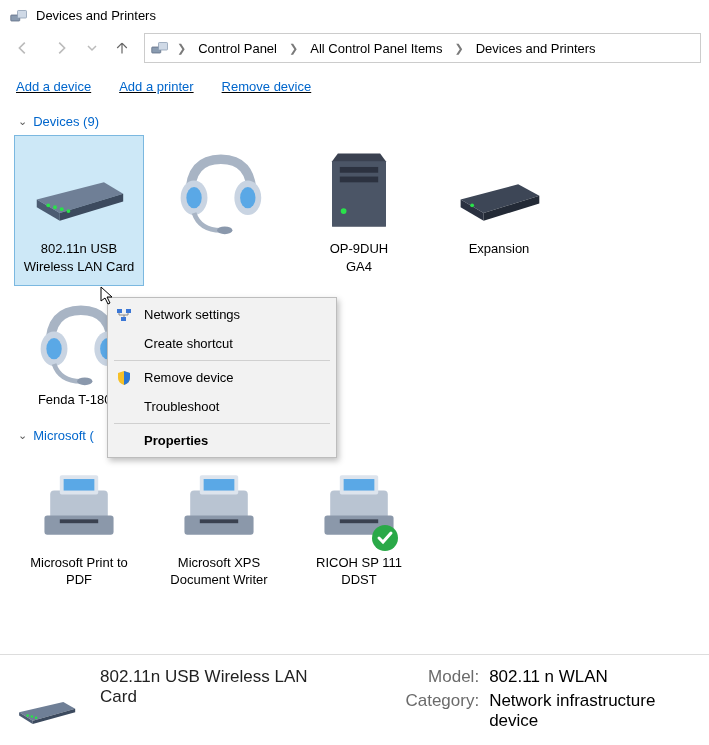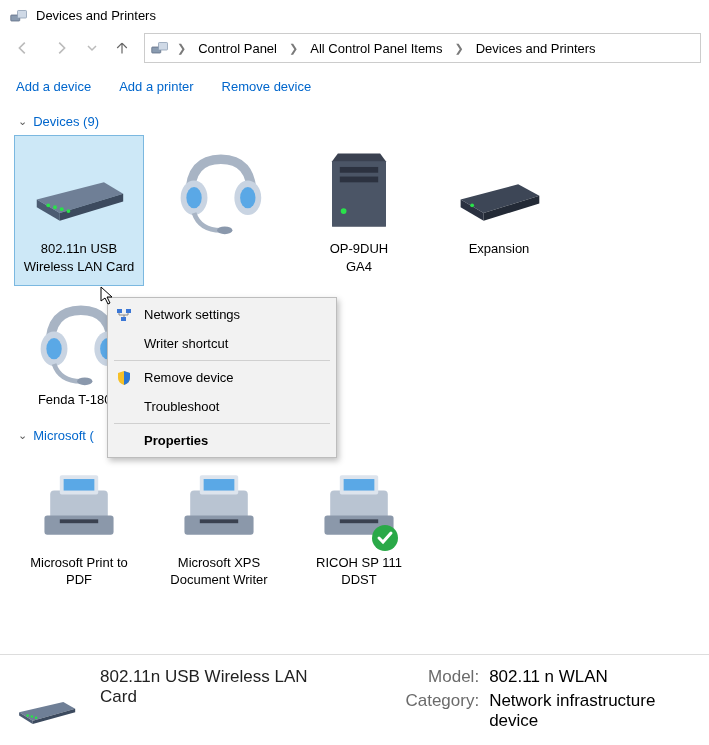--- a/index.html
+++ b/index.html
@@ -7,21 +7,21 @@
   .titlebar { display: flex; align-items: center; padding: 8px 10px 6px; gap: 8px; }
   .titlebar-icon { width: 18px; height: 14px; }
   .navbar { display: flex; align-items: center; padding: 4px 8px 6px; gap: 8px; }
   .nav-arrow { width: 30px; height: 28px; display: flex; align-items: center; justify-content: center; color: #999; }
   .nav-chevron { width: 16px; display:flex; align-items:center; justify-content:center; color:#999; }
   .nav-up { width: 28px; height: 28px; display: flex; align-items: center; justify-content: center; color: #555; }
   .address-bar { flex: 1; border: 1px solid #ccc; height: 30px; display: flex; align-items: center; padding: 0 6px; gap: 6px; background: #fff; }
   .addr-icon { width: 18px; height: 14px; }
   .addr-sep { color: #7a7a7a; padding: 0 2px; font-size: 11px; }
   .addr-part { padding: 2px 4px; }
-  .toolbar { display: flex; gap: 28px; padding: 10px 16px 12px; }
+  .toolbar { display: flex; gap: 28px; padding: 10px 16px 12px; text-decoration: underline; }
   .toolbar-link { color: #0066cc; cursor: pointer; }
   .content { padding: 4px 10px 0; }
   .group-header { display: flex; align-items: center; gap: 6px; color: #0066cc; padding: 4px 0 6px; margin-left: 8px; }
   .chevron { font-size: 11px; color: #5a5a5a; }
   .grid { display: flex; flex-wrap: wrap; gap: 0 10px; padding: 0 4px; }
   .device { width: 130px; display: flex; flex-direction: column; align-items: center; text-align: center; padding: 6px 4px 10px; border: 1px solid transparent; }
   .device.selected { background: #cde8f7; border-color: #7bb8e0; }
   .device-icon { width: 96px; height: 96px; display: flex; align-items: center; justify-content: center; }
   .device-label { font-size: 13px; line-height: 1.35; margin-top: 2px; }
   .context-menu { position: absolute; left: 107px; top: 297px; width: 230px; background: #f2f2f2; border: 1px solid #bdbdbd; box-shadow: 2px 3px 6px rgba(0,0,0,0.25); padding: 2px 0; z-index: 50; }
@@ -181,21 +181,21 @@
 
 </div>
 
 <div class="context-menu" id="context-menu">
     <div class="ctx-item"><span class="ctx-icon"><svg viewBox="0 0 16 16">
           <rect x="1" y="2" width="5" height="4" fill="#3b77d6"></rect>
           <rect x="10" y="2" width="5" height="4" fill="#3b77d6"></rect>
           <rect x="5" y="10" width="5" height="4" fill="#3b77d6"></rect>
           <path d="M3 6 V8 H12 V6 M8 8 V10" stroke="#888" stroke-width="1" fill="none"></path>
         </svg></span><span>Network settings</span></div>
-    <div class="ctx-item"><span>Writer shortcut</span></div>
+    <div class="ctx-item"><span>Create shortcut</span></div>
     <div class="ctx-sep"></div>
     <div class="ctx-item"><span class="ctx-icon"><svg viewBox="0 0 16 16">
           <path d="M8 1 L14 3 V8 Q14 13 8 15 Q2 13 2 8 V3 Z" fill="#f6c027"></path>
           <path d="M8 1 L14 3 V8 Q14 13 8 15 V1 Z" fill="#2a77d6"></path>
         </svg></span><span>Remove device</span></div>
     <div class="ctx-item"><span>Troubleshoot</span></div>
     <div class="ctx-sep"></div>
     <div class="ctx-item bold"><span>Properties</span></div>
   </div>
 

